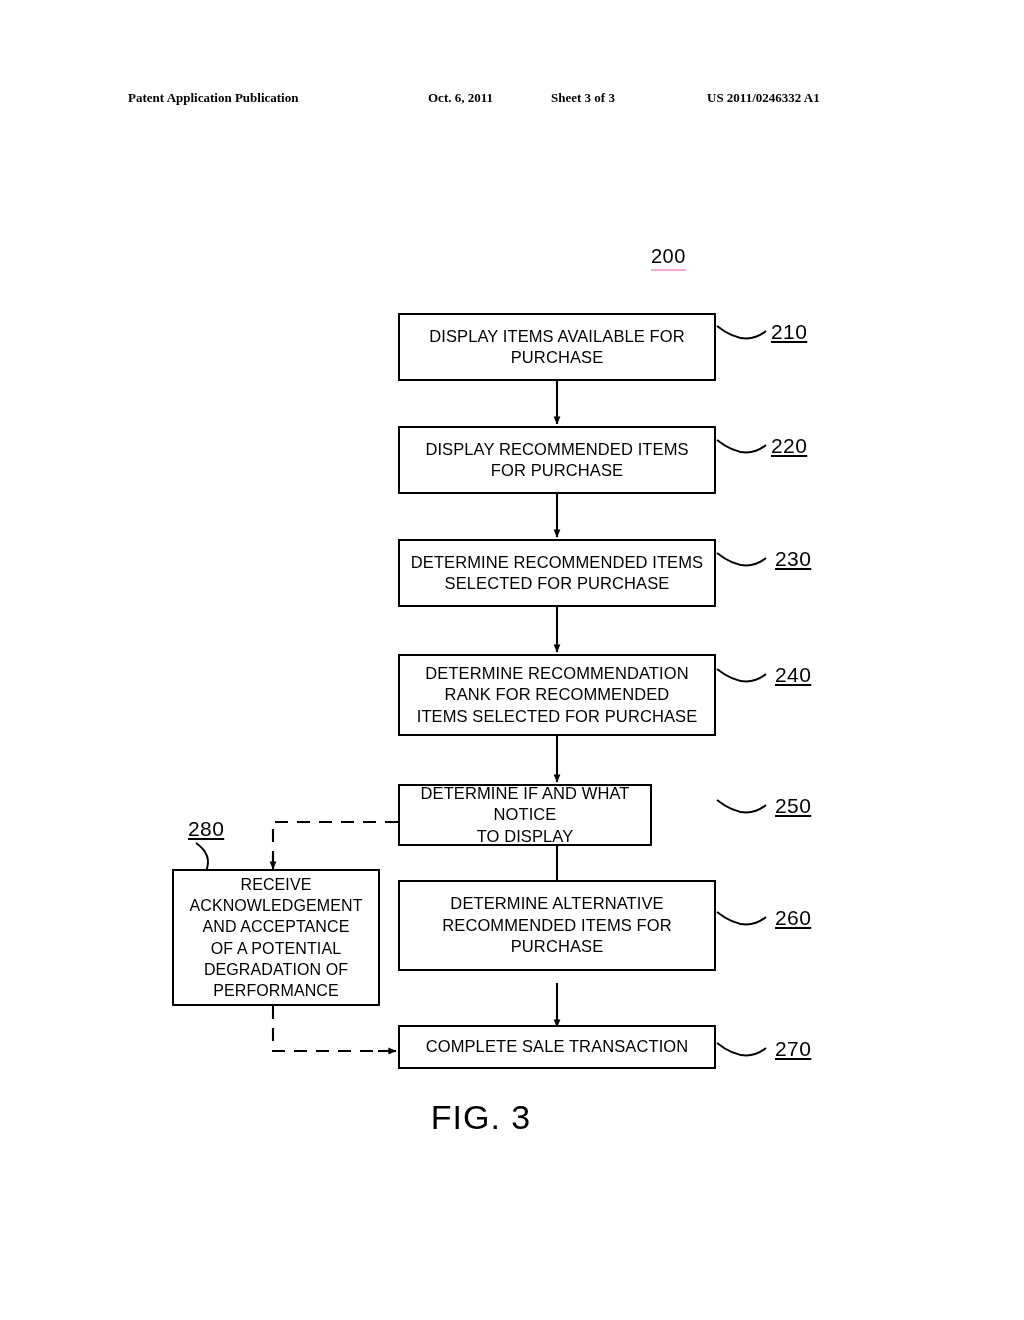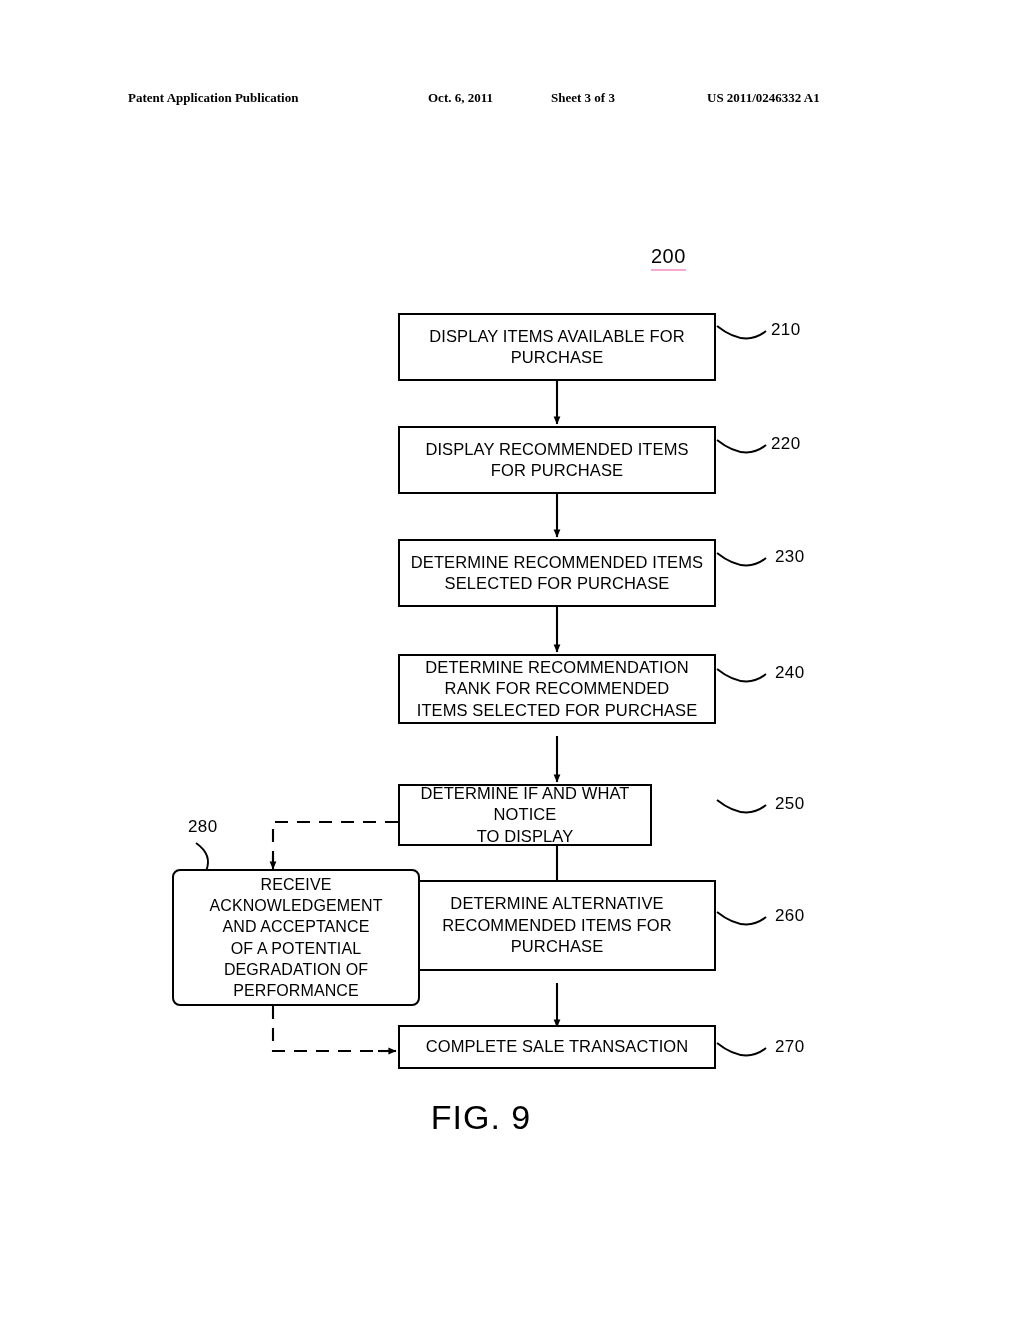--- a/index.html
+++ b/index.html
@@ -67,23 +67,24 @@
     line-height: 1.30;
     letter-spacing: 0.1px;
     white-space: pre-line;
     padding: 2px 6px;
   }
 
   
   .ref-num {
     position: absolute;
     font-family: "Liberation Sans", sans-serif;
-    font-size: 17px;
+    font-size: 21px;
     letter-spacing: 0.4px;
     white-space: nowrap;
+    text-decoration: underline;
   }
 
   
   #figure-id {
     position: absolute;
     left: 651px;
     top: 245px;
     font-family: "Liberation Sans", sans-serif;
     font-size: 20px;
     letter-spacing: 0.5px;
@@ -163,46 +164,46 @@
 
   <div class="flow-box" style="left:398px; top:313px; width:318px; height:68px;">DISPLAY ITEMS AVAILABLE FOR
 PURCHASE</div>
 
   <div class="flow-box" style="left:398px; top:539px; width:318px; height:68px;">DETERMINE RECOMMENDED ITEMS
 SELECTED FOR PURCHASE</div>
 
   <div class="flow-box" style="left:398px; top:426px; width:318px; height:68px;">DISPLAY RECOMMENDED ITEMS
 FOR PURCHASE</div>
 
-  <div class="flow-box" style="left:398px; top:654px; width:318px; height:70px;">DETERMINE RECOMMENDATION
+  <div class="flow-box" style="left:398px; top:654px; width:318px; height:82px;">DETERMINE RECOMMENDATION
 RANK FOR RECOMMENDED
 ITEMS SELECTED FOR PURCHASE</div>
 
   <div class="flow-box" style="left:398px; top:784px; width:254px; height:62px;">DETERMINE IF AND WHAT NOTICE
 TO DISPLAY</div>
 
   <div class="flow-box" style="left:398px; top:880px; width:318px; height:91px;">DETERMINE ALTERNATIVE
 RECOMMENDED ITEMS FOR
 PURCHASE</div>
 
   <div class="flow-box" style="left:398px; top:1025px; width:318px; height:44px;">COMPLETE SALE TRANSACTION</div>
 
-  <div class="flow-box" style="left:172px; top:869px; width:248px; height:137px; font-size:16px; line-height:1.33;border-radius:8px;">RECEIVE
+  <div class="flow-box" style="left:172px; top:869px; width:208px; height:137px; font-size:16px; line-height:1.33;">RECEIVE
 ACKNOWLEDGEMENT
 AND ACCEPTANCE
 OF A POTENTIAL
 DEGRADATION OF
 PERFORMANCE</div>
 
   <div class="ref-num" style="left:771px; top:320px;">210</div>
   <div class="ref-num" style="left:771px; top:434px;">220</div>
   <div class="ref-num" style="left:775px; top:547px;">230</div>
   <div class="ref-num" style="left:775px; top:663px;">240</div>
   <div class="ref-num" style="left:775px; top:794px;">250</div>
   <div class="ref-num" style="left:775px; top:906px;">260</div>
   <div class="ref-num" style="left:775px; top:1037px;">270</div>
   <div class="ref-num" style="left:188px; top:817px;">280</div>
 
   <div id="fig-caption">
-    <span>FIG. 9</span>
+    <span>FIG. 3</span>
   </div>
 
 </div>
 
 </body></html>

